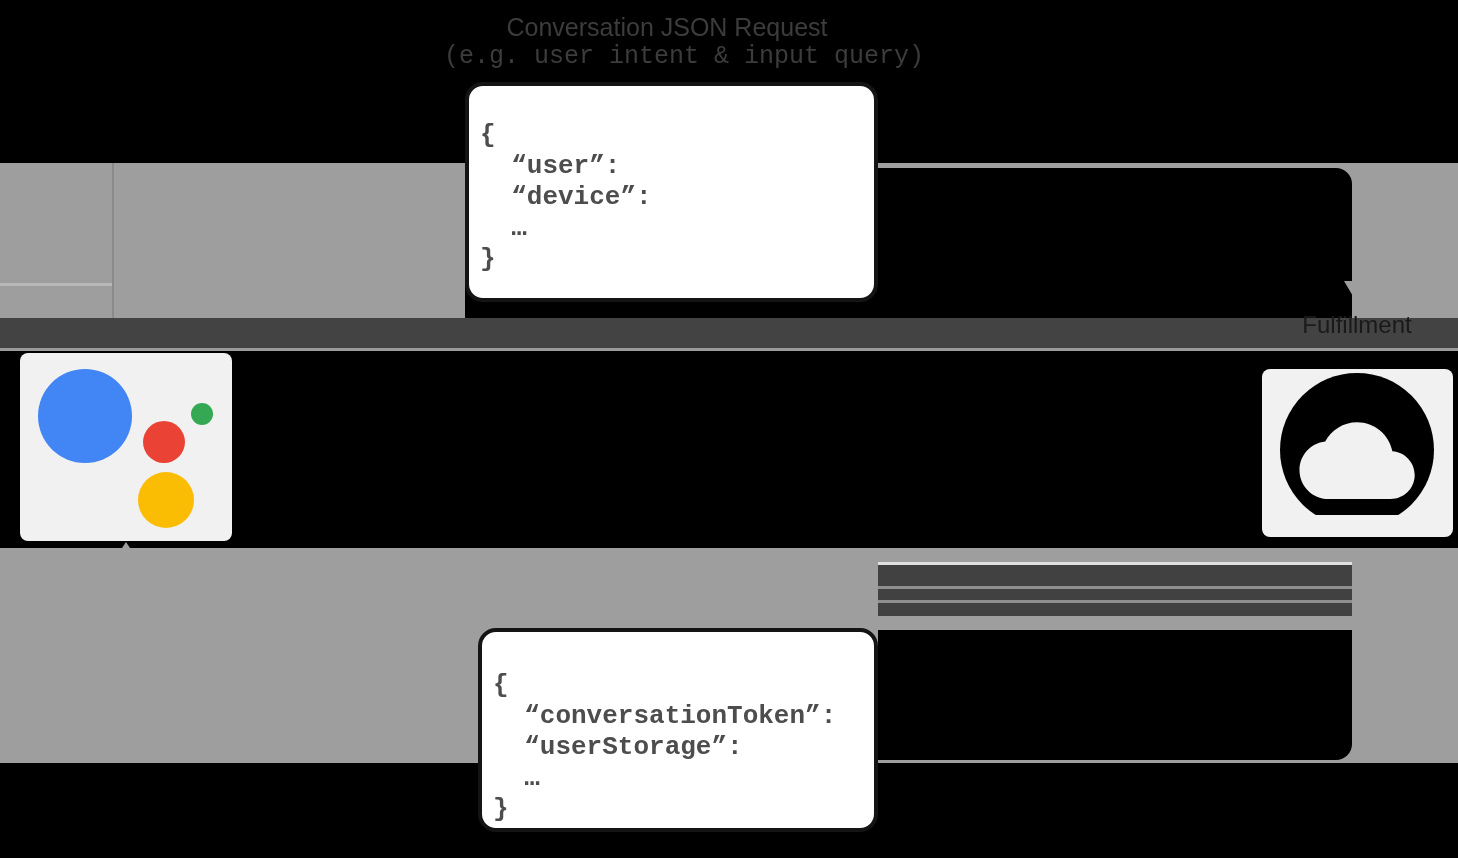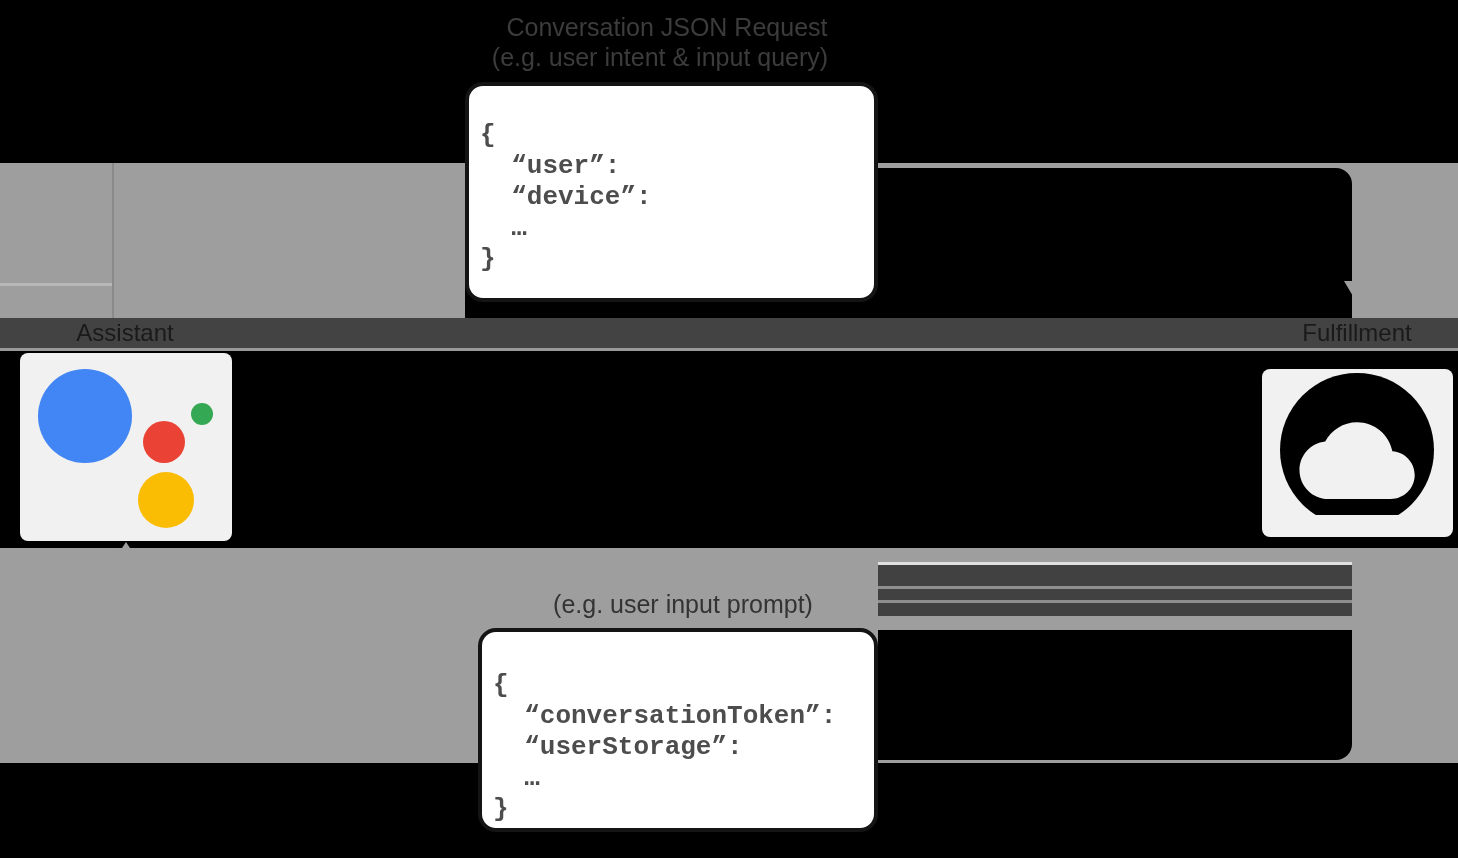--- a/index.html
+++ b/index.html
@@ -34,32 +34,31 @@
   .whiteline{background:#e0e0e0;}
   .stripe-dark{background:#414141;}
   .stripe-mid{background:#8f8f8f;}
 </style>
 </head>
 <body>
 
 <div id="stage">
 
   <div class="abs title" style="left:167px;top:12px;width:1000px;">Conversation JSON Request</div>
-  <div class="abs title" style="left:160px;top:42px;width:1000px;">(e.g. user intent &amp; input query)</div>
+  <div class="abs title" style="left:184px;top:42px;width:1000px;font-family:Liberation Mono, monospace;">(e.g. user intent &amp; input query)</div>
 
   <div class="abs band" style="left:0;top:163px;width:1458px;height:155px;"></div>
   <div class="abs hole" style="left:465px;top:168px;width:887px;height:150px;border-top-right-radius:16px;"></div>
   <div class="abs thinline" style="left:112px;top:163px;width:2px;height:155px;"></div>
   <div class="abs lightline" style="left:0;top:283px;width:112px;height:3px;"></div>
   <div class="abs arrow-down" style="left:1344px;top:281px;"></div>
 
   <div class="abs strip" style="left:0;top:318px;width:1458px;height:30px;"></div>
   <div class="abs strip-line" style="left:0;top:348px;width:1458px;height:3px;"></div>
-  <div class="abs node-label" style="left:40px;top:318px;width:170px;">Assistant</div>
-  <div class="abs node-label" style="left:1268px;top:318px;width:178px;">Fulfillment</div>
+  <div class="abs node-label" style="left:1268px;top:310px;width:178px;">Fulfillment</div>
 
   <div class="abs callout" style="left:465px;top:82px;width:413px;height:220px;">
     <div class="code abs" style="left:11px;top:34px;"><span>{</span>
 <span>  “user”:</span>
 <span>  “device”:</span>
 <span>  …</span>
 <span>}</span></div>
   </div>
 
   <div class="abs card" style="left:20px;top:353px;width:212px;height:188px;">
@@ -82,21 +81,20 @@
   <div class="abs band" style="left:0;top:548px;width:1458px;height:215px;"></div>
   <div class="abs whiteline" style="left:878px;top:562px;width:474px;height:3px;"></div>
   <div class="abs stripe-dark" style="left:878px;top:565px;width:474px;height:21px;"></div>
   <div class="abs stripe-mid" style="left:878px;top:586px;width:474px;height:3px;"></div>
   <div class="abs stripe-dark" style="left:878px;top:589px;width:474px;height:11px;"></div>
   <div class="abs stripe-mid" style="left:878px;top:600px;width:474px;height:3px;"></div>
   <div class="abs stripe-dark" style="left:878px;top:603px;width:474px;height:13px;"></div>
   <div class="abs hole" style="left:878px;top:630px;width:474px;height:130px;border-bottom-right-radius:16px;"></div>
   <div class="abs arrow-up" style="left:112px;top:542px;"></div>
 
-  <div class="abs title title-dark" style="left:333px;top:589px;width:700px;">(e.g. user input prompt)</div>
 
   <div class="abs callout" style="left:478px;top:628px;width:400px;height:204px;">
     <div class="code abs" style="left:11px;top:38px;"><span>{</span>
 <span>  “conversationToken”:</span>
 <span>  “userStorage”:</span>
 <span>  …</span>
 <span>}</span></div>
   </div>
 
 </div>

